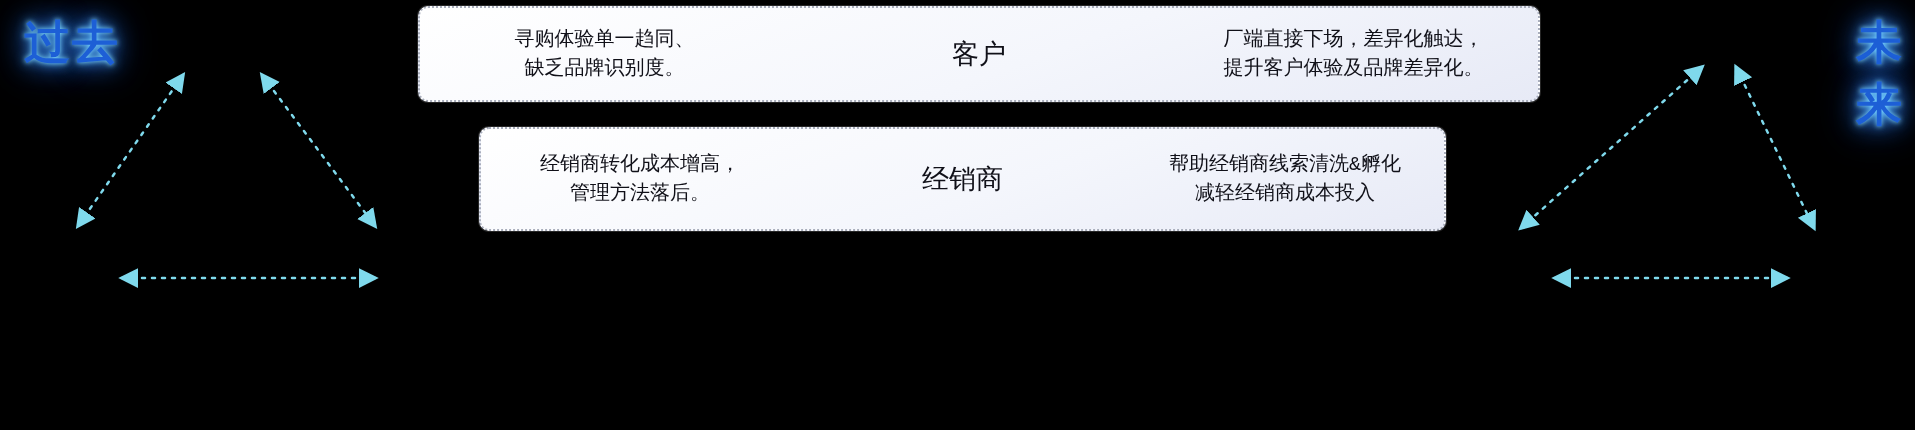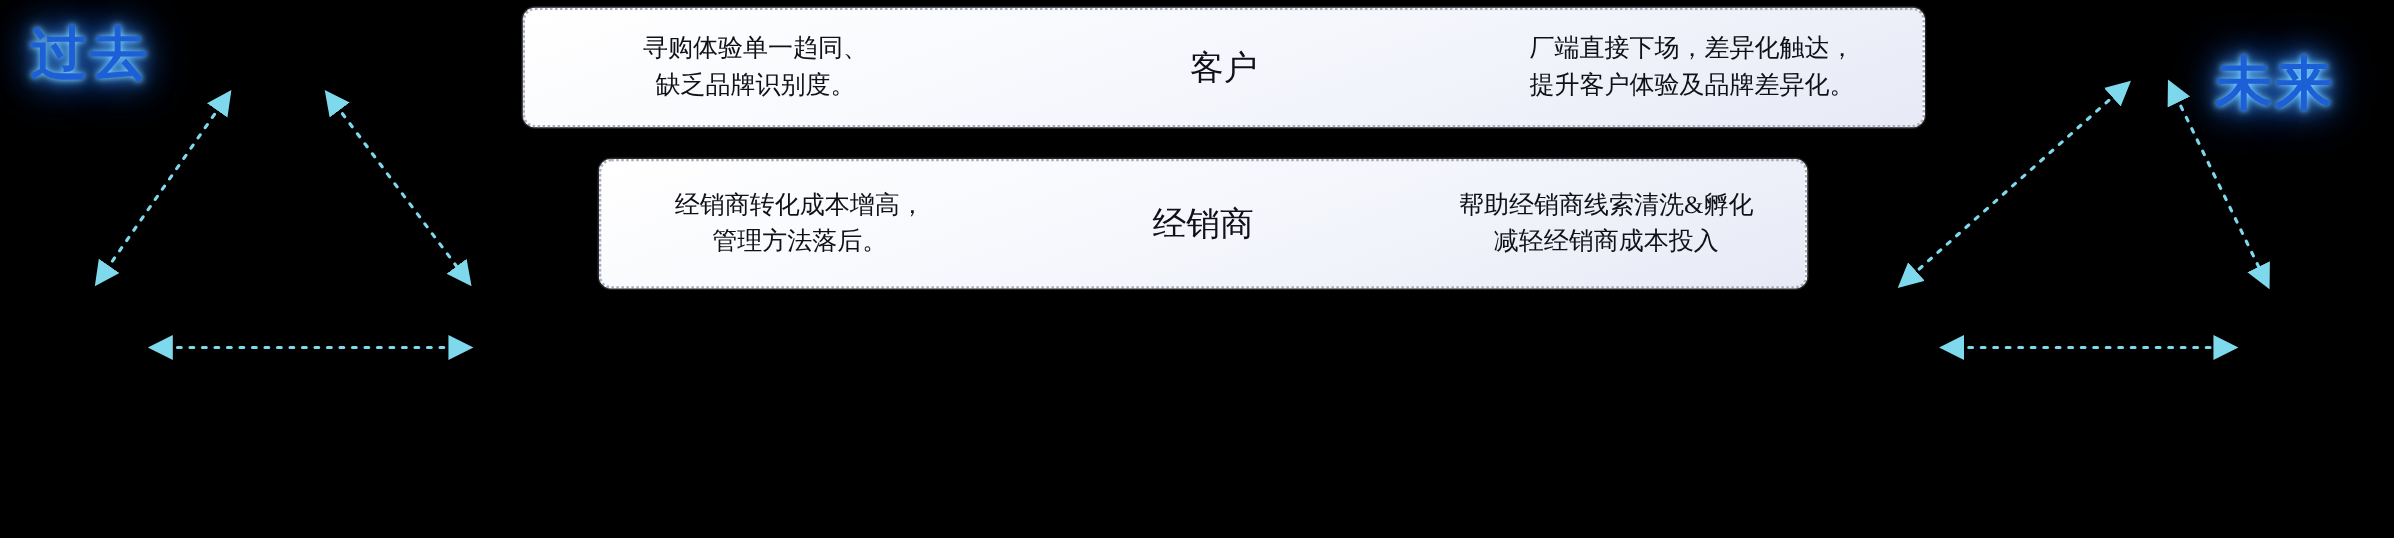--- a/index.html
+++ b/index.html
@@ -1,26 +1,26 @@
 <!DOCTYPE html>
 <html><head>
 <meta charset="utf-8">
 <style>
   html,body{margin:0;padding:0;background:#000;}
   .canvas{
     position:relative;width:1915px;height:430px;background:#000;overflow:hidden;
-    font-family:Liberation Serif, serif;
+    font-family:Liberation Mono, monospace;
   }
   .era-label{
     position:absolute;font-size:46px;font-weight:bold;color:#1d5fd6;
     text-shadow:0 0 5px #7fd9ff,0 0 12px #49a6ff,0 0 26px #2f7bff,0 0 40px #1b5fe0;
     letter-spacing:2px;
   }
   .era-label.past{left:24px;top:12px;}
-  .era-label.future{left:1772px;top:12px;margin-top:24px;}
+  .era-label.future{left:1856px;top:12px;}
 
   .row-box{
     position:absolute;display:flex;align-items:center;
     background:linear-gradient(160deg,#ffffff 0%,#f4f6fc 55%,#e7eaf6 100%);
     border:2px dotted #a9aebc;border-radius:10px;color:#101018;
     box-shadow:0 0 0 1px rgba(255,255,255,0.15);
   }
   .row-box .side{width:33%;text-align:center;font-size:20px;line-height:1.45;white-space:pre-line;}
   .row-box .center{width:34%;text-align:center;font-size:27px;}
 

